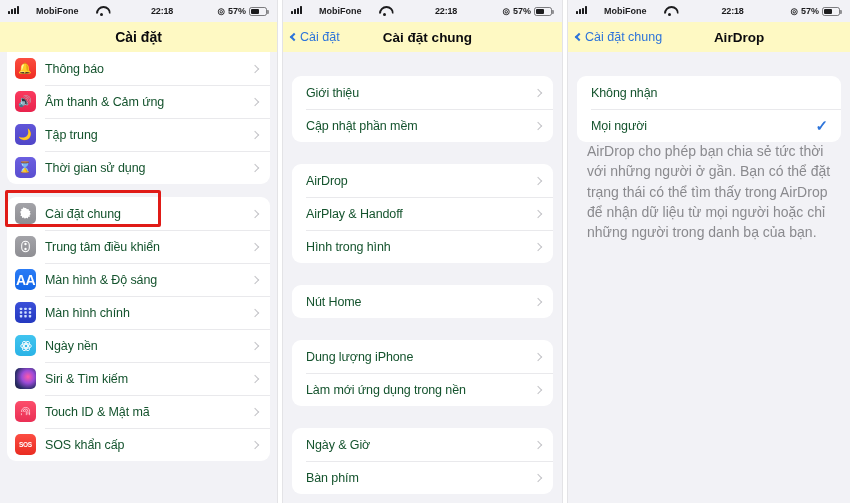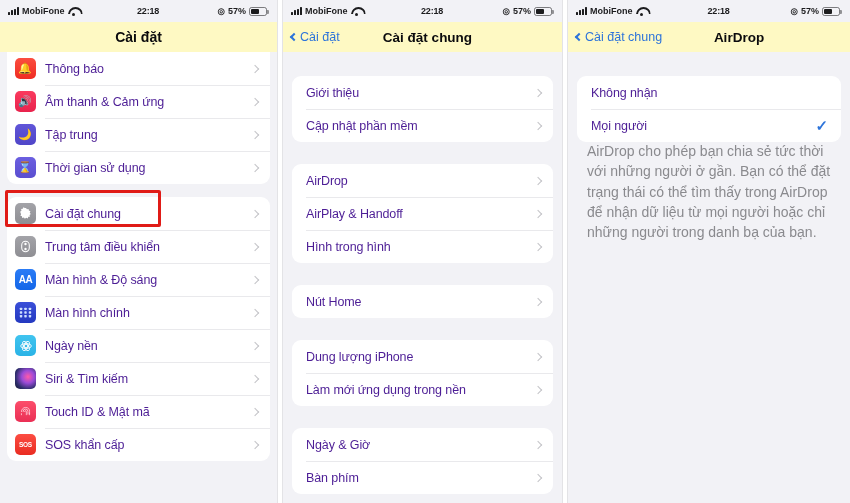--- a/index.html
+++ b/index.html
@@ -33,21 +33,21 @@
   .statusbar {
     height: 22px;
     display: flex;
     align-items: center;
     padding: 0 10px 0 8px;
     background: #f2f2f6;
     font-size: 9px;
     font-weight: bold;
     color: #1c1c1e;
   }
-  .sb-left { display: flex; align-items: center; gap: 3px; flex: 0 0 auto; }
+  .sb-left { display: flex; gap: 17px; flex: 0 0 auto; }
   .sb-center { flex: 1 1 auto; text-align: center; letter-spacing: -0.2px; }
   .sb-right { display: flex; align-items: center; gap: 3px; flex: 0 0 auto; }
 
   .bars { display: inline-flex; align-items: flex-end; gap: 1px; height: 8px; }
   .bars i { display: block; width: 2px; background: #1c1c1e; border-radius: 0.5px; }
   .bars i:nth-child(1) { height: 3px; }
   .bars i:nth-child(2) { height: 5px; }
   .bars i:nth-child(3) { height: 6.5px; }
   .bars i:nth-child(4) { height: 8px; }
   .carrier { font-size: 9px; font-weight: bold; }
@@ -154,21 +154,21 @@
     margin-right: 9px;
     display: flex; align-items: center; justify-content: center;
     color: #fff;
     font-size: 10px;
     overflow: hidden;
     position: relative;
   }
   .label {
     flex: 1 1 auto;
     font-size: 12.5px;
-    color: #4c1d95;
+    color: #14532d;
     letter-spacing: -0.1px;
     white-space: nowrap;
   }
   .content.p2 .label, .content.p3 .label { padding-left: 6px; }
   .chev {
     flex: 0 0 auto;
     width: 6px; height: 6px;
     border-right: 1.6px solid #c3c3c7;
     border-top: 1.6px solid #c3c3c7;
     transform: rotate(45deg);
@@ -199,21 +199,21 @@
   .ic-control   { background: linear-gradient(180deg,#a3a3a8,#8e8e93); }
   .ic-display   { background: linear-gradient(180deg,#2b7cf6,#1366e8); }
   .ic-home      { background: linear-gradient(180deg,#3a4fd8,#2439c0); }
   .ic-access    { background: linear-gradient(180deg,#1b74f0,#0a60dd); }
   .ic-wallpaper { background: linear-gradient(180deg,#41c4ef,#2ab3e6); }
   .ic-siri      { background: radial-gradient(circle at 62% 42%, #ff5aa8 0%, #9b4bd8 35%, #2f2f6e 70%, #14142e 100%); }
   .ic-touchid   { background: linear-gradient(180deg,#fc4e6b,#ea2f55); }
   .ic-sos       { background: linear-gradient(180deg,#fc4d42,#e92c22); }
 
   .glyph { font-size: 11px; line-height: 1; }
-  .g-aa { font-size: 10px; font-weight: bold; letter-spacing: -0.5px; }
+  .g-aa { font-size: 14px; font-weight: bold; letter-spacing: -0.5px; }
   .g-sos { font-size: 6.5px; font-weight: bold; letter-spacing: -0.3px; }
 
   .gear-svg, .grid-svg { display:block; }
 
   
   .hl {
     position: absolute;
     border: 3.5px solid #e01b17;
     border-radius: 2px;
     pointer-events: none;

